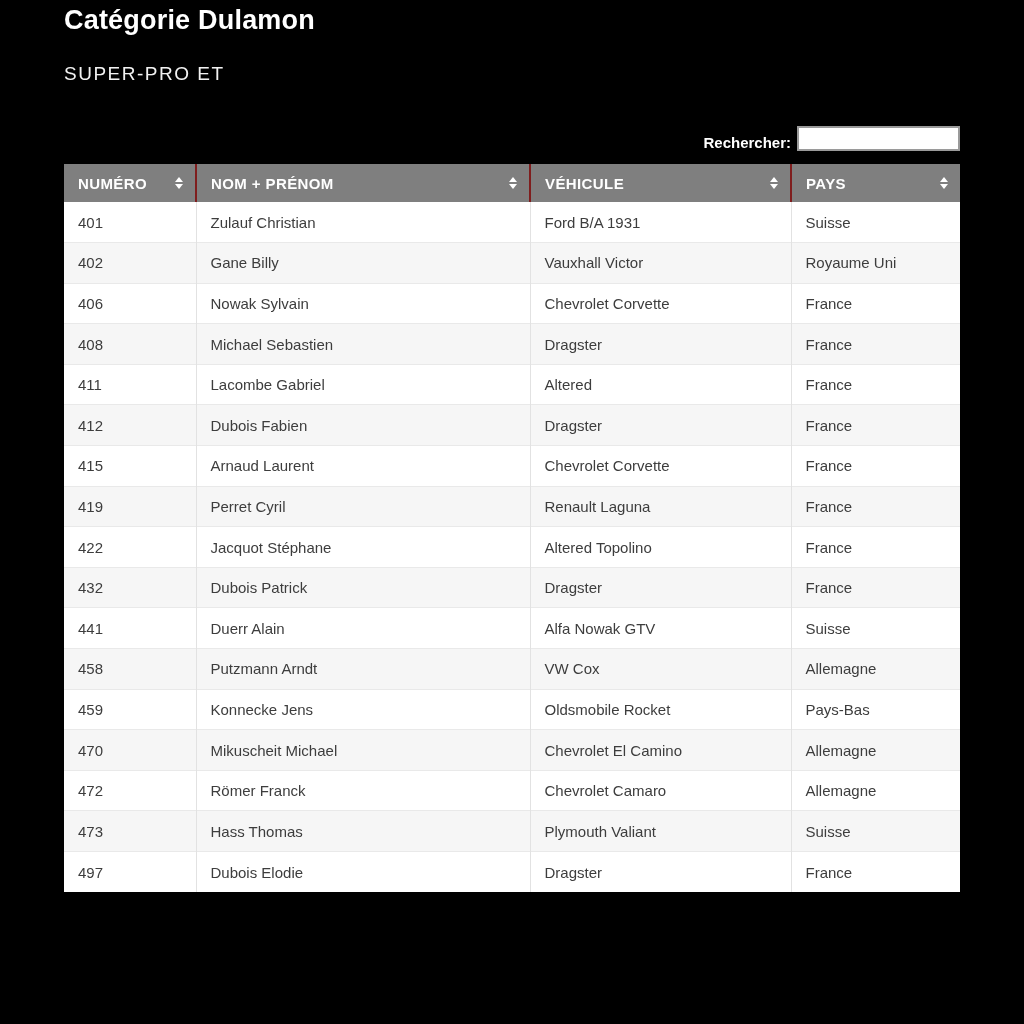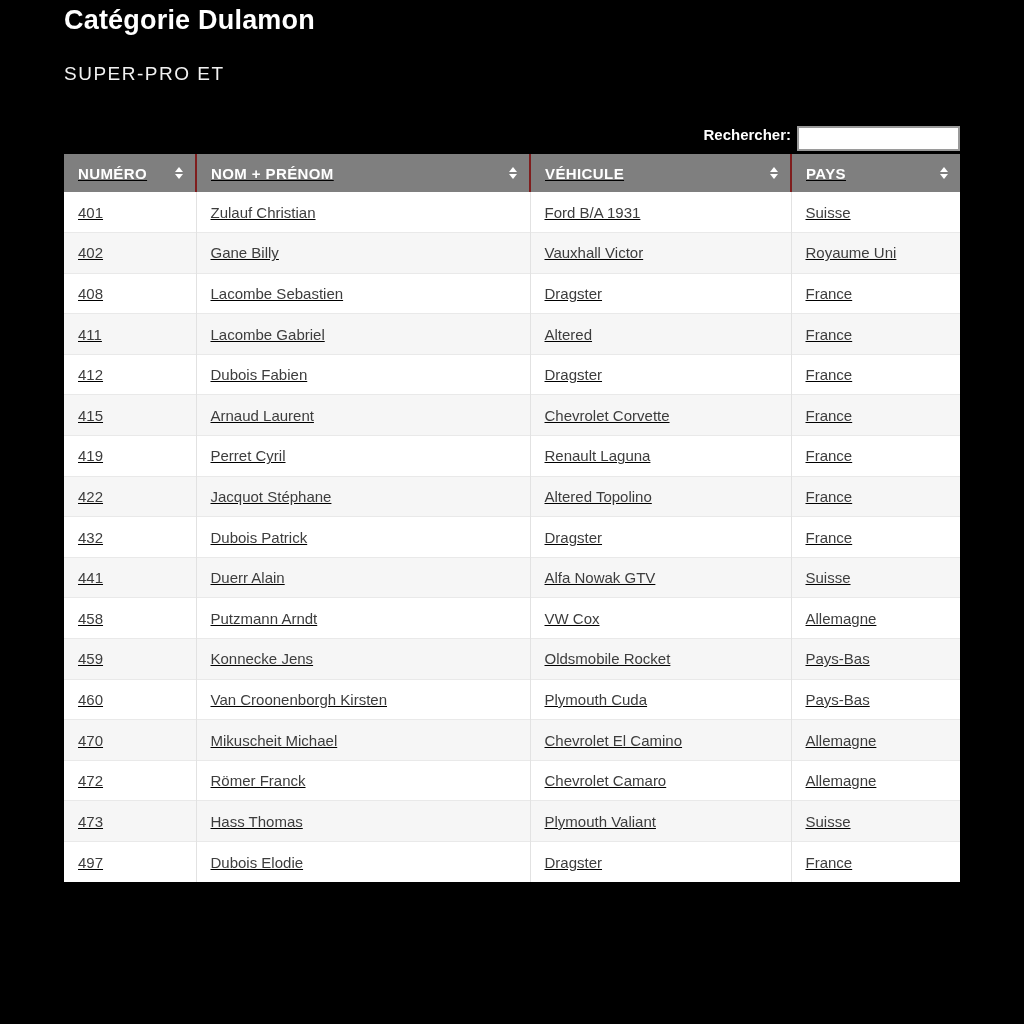--- a/index.html
+++ b/index.html
@@ -7,42 +7,41 @@
   body {
     background: #000000;
     font-family: "Liberation Sans", sans-serif;
     overflow: hidden;
   }
   .page {
     position: absolute;
     left: 64px;
     top: 0;
     width: 896px;
-    text-decoration: underline;
   }
   .page-title {
     margin-top: 5px;
     color: #ffffff;
     font-size: 27px;
     font-weight: 700;
     letter-spacing: 0.2px;
   }
   .page-subtitle {
     margin-top: 27px;
     color: #f2f2f2;
     font-size: 19px;
     font-weight: 400;
     letter-spacing: 1.5px;
   }
   .search-row {
     margin-top: 41px;
-    margin-bottom: 3px;
+    margin-bottom: 13px;
     display: flex;
     justify-content: flex-end;
-    align-items: flex-start;
+    align-items: flex-end;
     height: 25px;
   }
   .search-label {
     color: #ffffff;
     font-size: 15px;
     font-weight: 700;
     margin-right: 6px;
   }
   .search-input {
     width: 163px;
@@ -182,22 +181,28 @@
           <td>Ford B/A 1931</td>
           <td>Suisse</td>
         </tr>
         <tr>
           <td>402</td>
           <td>Gane Billy</td>
           <td>Vauxhall Victor</td>
           <td>Royaume Uni</td>
         </tr>
         <tr>
+          <td>406</td>
+          <td>Nowak Sylvain</td>
+          <td>Chevrolet Corvette</td>
+          <td>France</td>
+        </tr>
+        <tr>
           <td>408</td>
-          <td>Lacombe Sebastien</td>
+          <td>Michael Sebastien</td>
           <td>Dragster</td>
           <td>France</td>
         </tr>
         <tr>
           <td>411</td>
           <td>Lacombe Gabriel</td>
           <td>Altered</td>
           <td>France</td>
         </tr>
         <tr>
@@ -242,26 +247,20 @@
           <td>VW Cox</td>
           <td>Allemagne</td>
         </tr>
         <tr>
           <td>459</td>
           <td>Konnecke Jens</td>
           <td>Oldsmobile Rocket</td>
           <td>Pays-Bas</td>
         </tr>
         <tr>
-          <td>460</td>
-          <td>Van Croonenborgh Kirsten</td>
-          <td>Plymouth Cuda</td>
-          <td>Pays-Bas</td>
-        </tr>
-        <tr>
           <td>470</td>
           <td>Mikuscheit Michael</td>
           <td>Chevrolet El Camino</td>
           <td>Allemagne</td>
         </tr>
         <tr>
           <td>472</td>
           <td>Römer Franck</td>
           <td>Chevrolet Camaro</td>
           <td>Allemagne</td>

